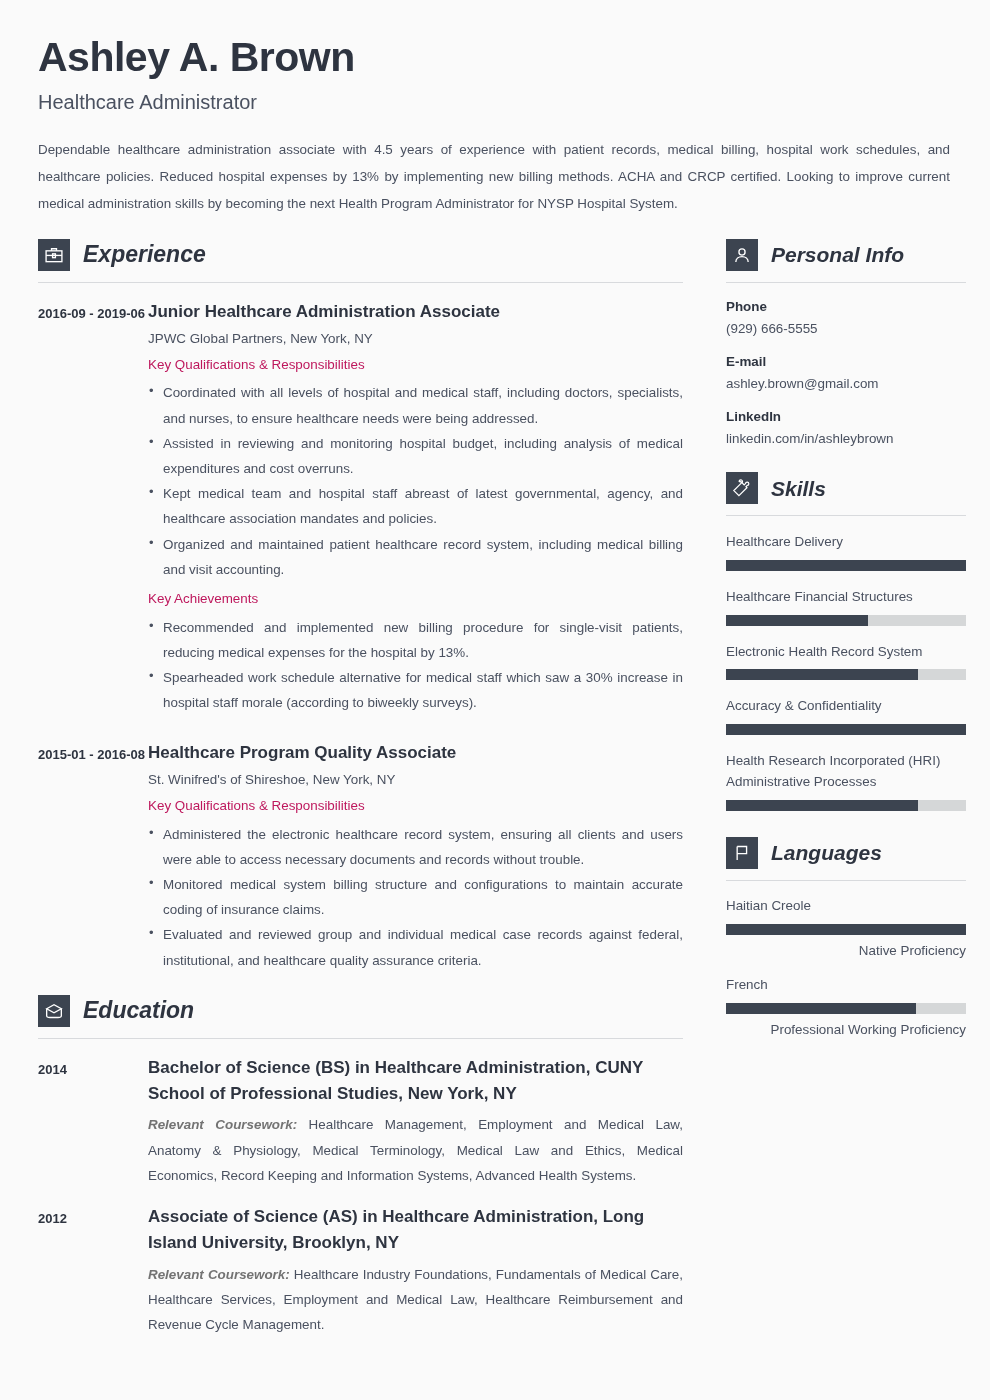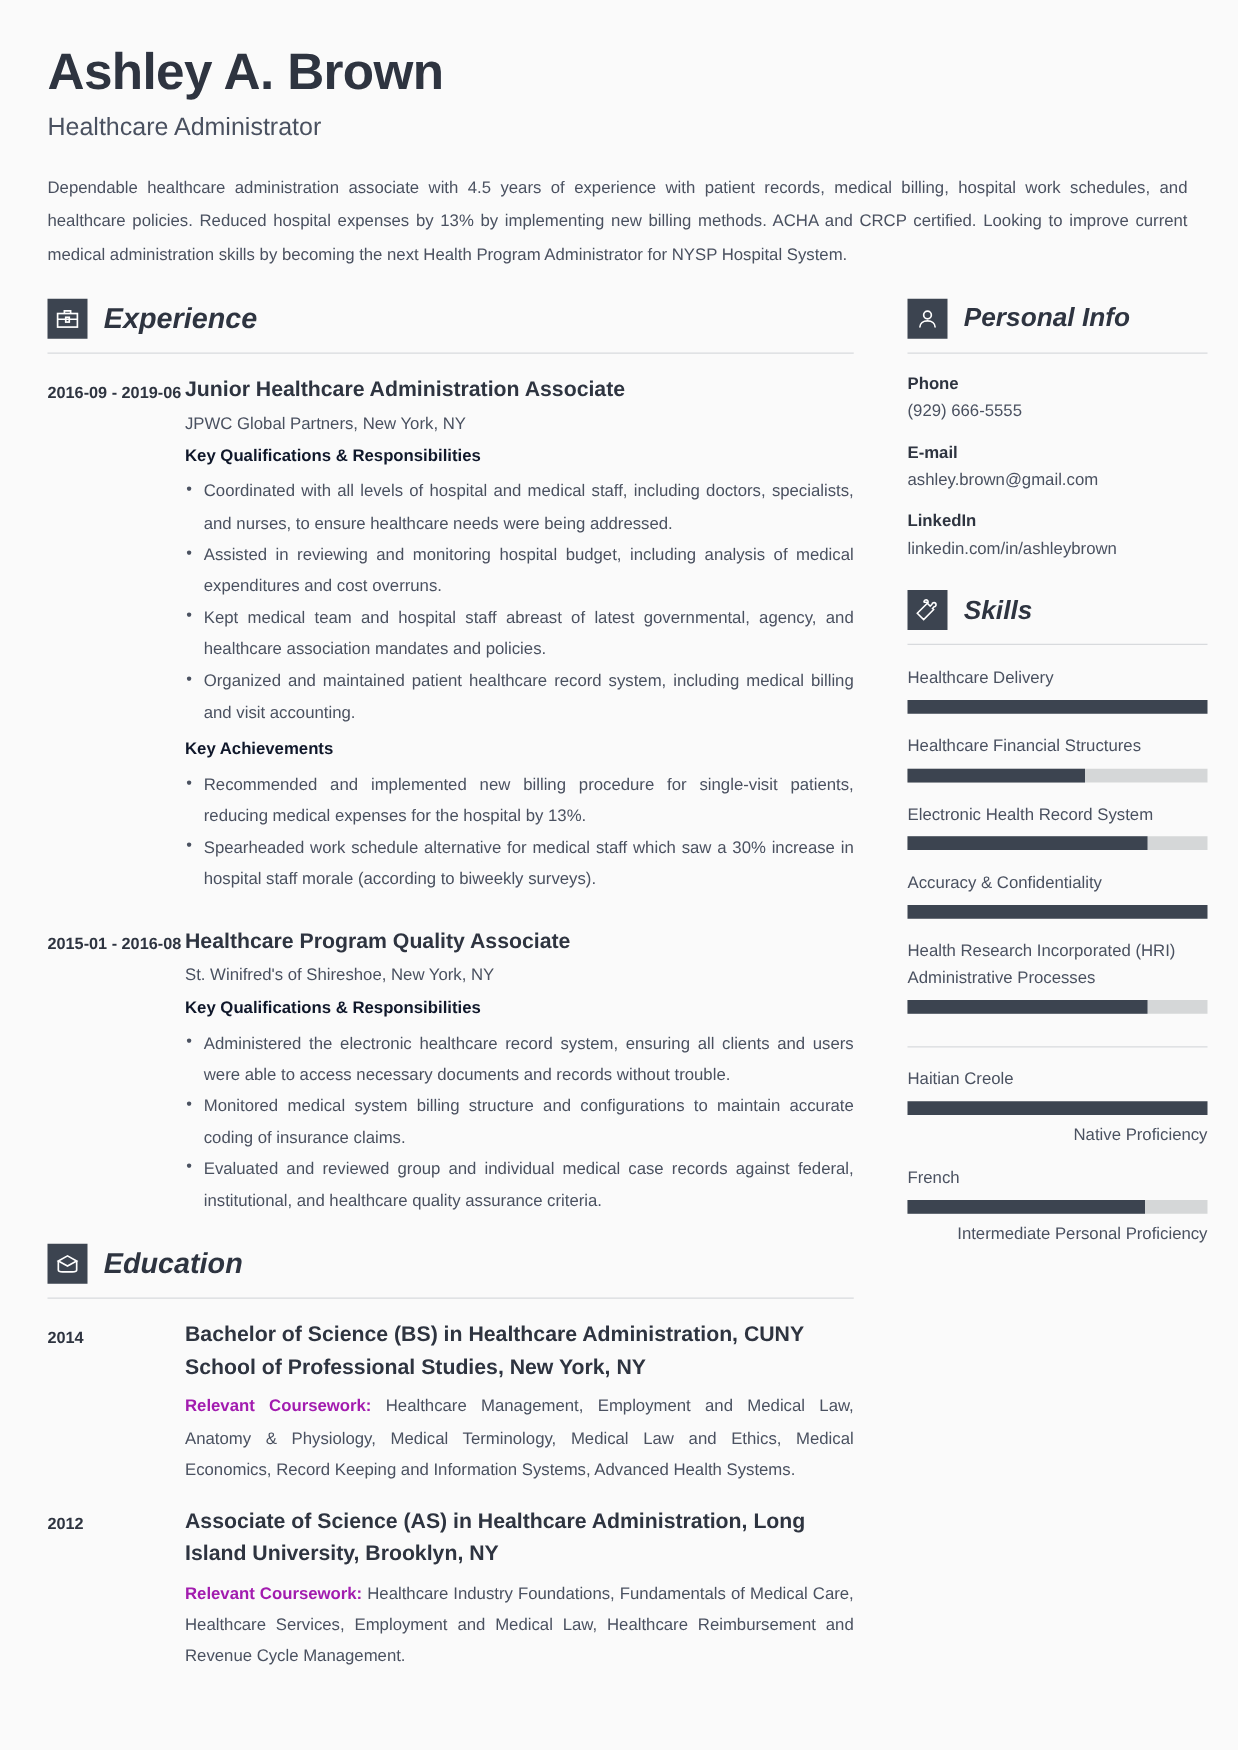--- a/index.html
+++ b/index.html
@@ -104,22 +104,22 @@
     margin: 0 0 5px 0;
   }
   .entry-sub {
     font-size: 13.4px;
     color: #4a5160;
     margin: 0 0 7px 0;
     line-height: 1.4;
   }
   .entry-subhead {
     font-size: 13.4px;
-    font-weight: bold;
-    color: #0f172a;
+    font-weight: normal;
+    color: #be185d;
     margin: 0 0 6px 0;
     line-height: 1.4;
   }
   ul.bullets {
     list-style: none;
     margin: 0 0 8px 0;
     padding: 0;
   }
   ul.bullets li {
     position: relative;
@@ -138,21 +138,21 @@
     color: #4a5160;
     font-size: 13px;
   }
   .coursework {
     font-size: 13.4px;
     line-height: 1.88;
     color: #4a5160;
     text-align: justify;
     margin: 3px 0 0 0;
   }
-  .coursework b { color: #a21caf; font-weight: bold; }
+  .coursework b { color: #737373; font-weight: bold; font-style: italic; }
   .side-label {
     font-size: 13.4px;
     font-weight: bold;
     color: #2e3440;
     margin: 15px 0 4px 0;
     line-height: 1.35;
   }
   .side-value {
     font-size: 13.4px;
     color: #4a5160;
@@ -347,35 +347,44 @@
         </div>
         <div class="skill">
           <div class="skill-name">Health Research Incorporated (HRI) Administrative Processes</div>
           <div class="bar">
             <div class="bar-fill" style="width: 80%;"></div>
           </div>
         </div>
       </div>
 
       <div style="margin-top:26px;">
+        <div class="section-head">
+          <span class="sec-icon">
+            <svg width="20" height="20" viewBox="0 0 24 24" fill="none" stroke="#ffffff" stroke-width="1.6">
+              <path d="M6.2 20.5V4.2"></path>
+              <path d="M6.2 4.2h11.3v8.6H6.2"></path>
+            </svg>
+          </span>
+          <span class="sec-title small">Languages</span>
+        </div>
         <div class="sec-rule"></div>
 
         <div class="lang">
           <div class="skill-name">Haitian Creole</div>
           <div class="bar">
             <div class="bar-fill" style="width: 100%;"></div>
           </div>
           <div class="prof">Native Proficiency</div>
         </div>
 
         <div class="lang">
           <div class="skill-name">French</div>
           <div class="bar">
             <div class="bar-fill" style="width: 79%;"></div>
           </div>
-          <div class="prof">Intermediate Personal Proficiency</div>
+          <div class="prof">Professional Working Proficiency</div>
         </div>
       </div>
 
     </div>
 
   </div>
 </div>
 
 </body></html>

